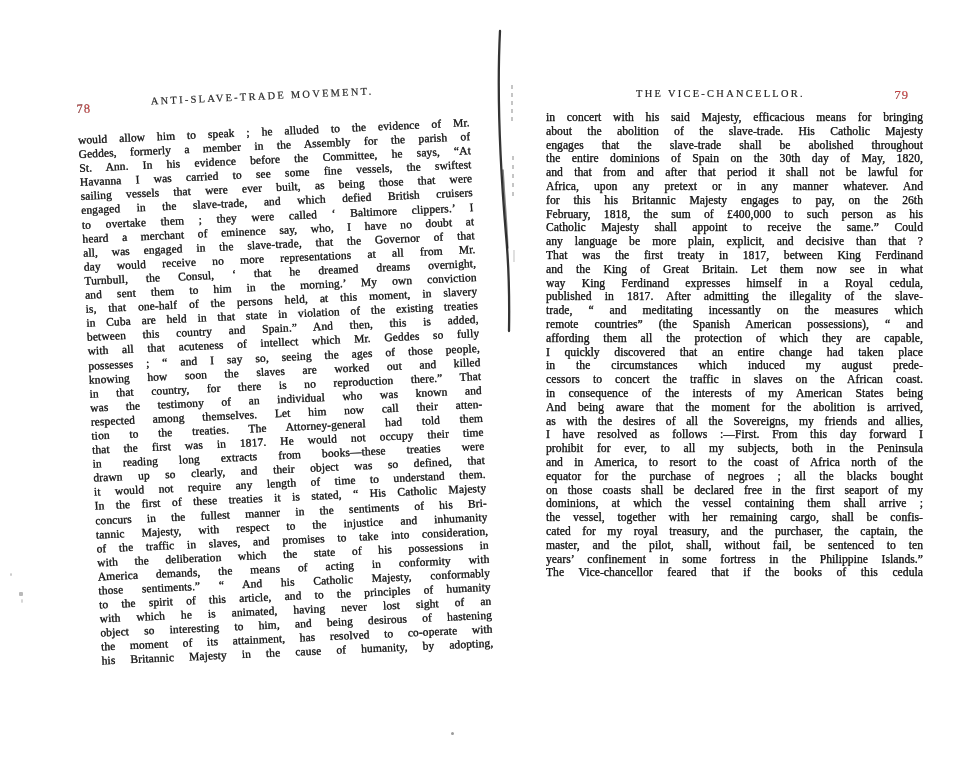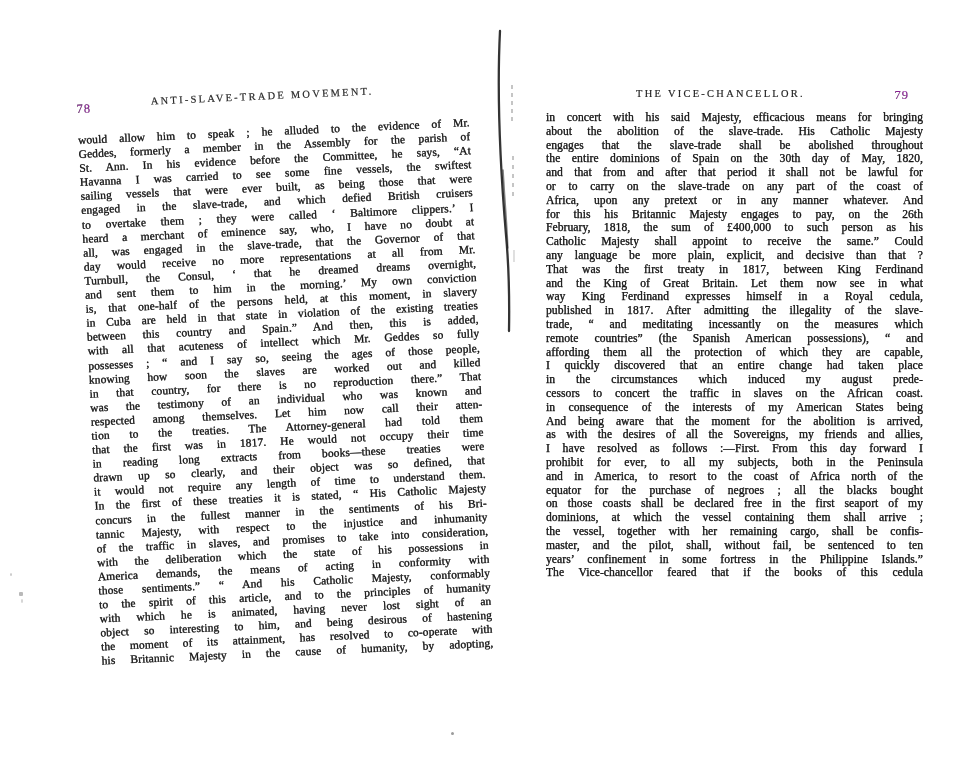--- a/index.html
+++ b/index.html
@@ -46,21 +46,21 @@
     white-space: nowrap;
     color: #222;
     -webkit-text-stroke: 0.2px #333;
   }
   .page-left .running-head { position: relative; left: -10px; }
   .page-right .running-head { position: relative; left: -14px; }
   .page-num {
     position: absolute;
     font-size: 12.5px;
     letter-spacing: 1px;
-    color: #a21caf;
+    color: #ef4444;
     -webkit-text-stroke: 0.2px #333;
   }
   .page-left .page-num { left: 0; top: 3px; }
   .page-right .page-num { right: 14px; top: 0; }
   .text-block { }
   .page-left .text-block { margin-top: 20px; }
   .page-right .text-block { margin-top: 9px; }
   .text-block .line {
     font-size: 11.5px;
     letter-spacing: 0.1px;
@@ -152,21 +152,20 @@
     <div class="header-row">
       <div class="running-head">THE VICE-CHANCELLOR.</div>
       <span class="page-num">79</span>
     </div>
     <div class="text-block">
         <div class="line">in concert with his said Majesty, efficacious means for bringing</div>
         <div class="line">about the abolition of the slave-trade. His Catholic Majesty</div>
         <div class="line">engages that the slave-trade shall be abolished throughout</div>
         <div class="line">the entire dominions of Spain on the 30th day of May, 1820,</div>
         <div class="line">and that from and after that period it shall not be lawful for</div>
-        <div class="line">or to carry on the slave-trade on any part of the coast of</div>
         <div class="line">Africa, upon any pretext or in any manner whatever. And</div>
         <div class="line">for this his Britannic Majesty engages to pay, on the 26th</div>
         <div class="line">February, 1818, the sum of £400,000 to such person as his</div>
         <div class="line">Catholic Majesty shall appoint to receive the same.” Could</div>
         <div class="line">any language be more plain, explicit, and decisive than that ?</div>
         <div class="line">That was the first treaty in 1817, between King Ferdinand</div>
         <div class="line">and the King of Great Britain. Let them now see in what</div>
         <div class="line">way King Ferdinand expresses himself in a Royal cedula,</div>
         <div class="line">published in 1817. After admitting the illegality of the slave-</div>
         <div class="line">trade, “ and meditating incessantly on the measures which</div>
@@ -178,20 +177,21 @@
         <div class="line">in consequence of the interests of my American States being</div>
         <div class="line">And being aware that the moment for the abolition is arrived,</div>
         <div class="line">as with the desires of all the Sovereigns, my friends and allies,</div>
         <div class="line">I have resolved as follows :—First. From this day forward I</div>
         <div class="line">prohibit for ever, to all my subjects, both in the Peninsula</div>
         <div class="line">and in America, to resort to the coast of Africa north of the</div>
         <div class="line">equator for the purchase of negroes ; all the blacks bought</div>
         <div class="line">on those coasts shall be declared free in the first seaport of my</div>
         <div class="line">dominions, at which the vessel containing them shall arrive ;</div>
         <div class="line">the vessel, together with her remaining cargo, shall be confis-</div>
+        <div class="line">cated for my royal treasury, and the purchaser, the captain, the</div>
         <div class="line">master, and the pilot, shall, without fail, be sentenced to ten</div>
         <div class="line">years’ confinement in some fortress in the Philippine Islands.”</div>
         <div class="line">The Vice-chancellor feared that if the books of this cedula</div>
       </div>
   </div>
 
   <div class="speck speck-a"></div>
   <div class="speck speck-b"></div>
   <div class="speck speck-c"></div>
   <div class="speck speck-d"></div>

